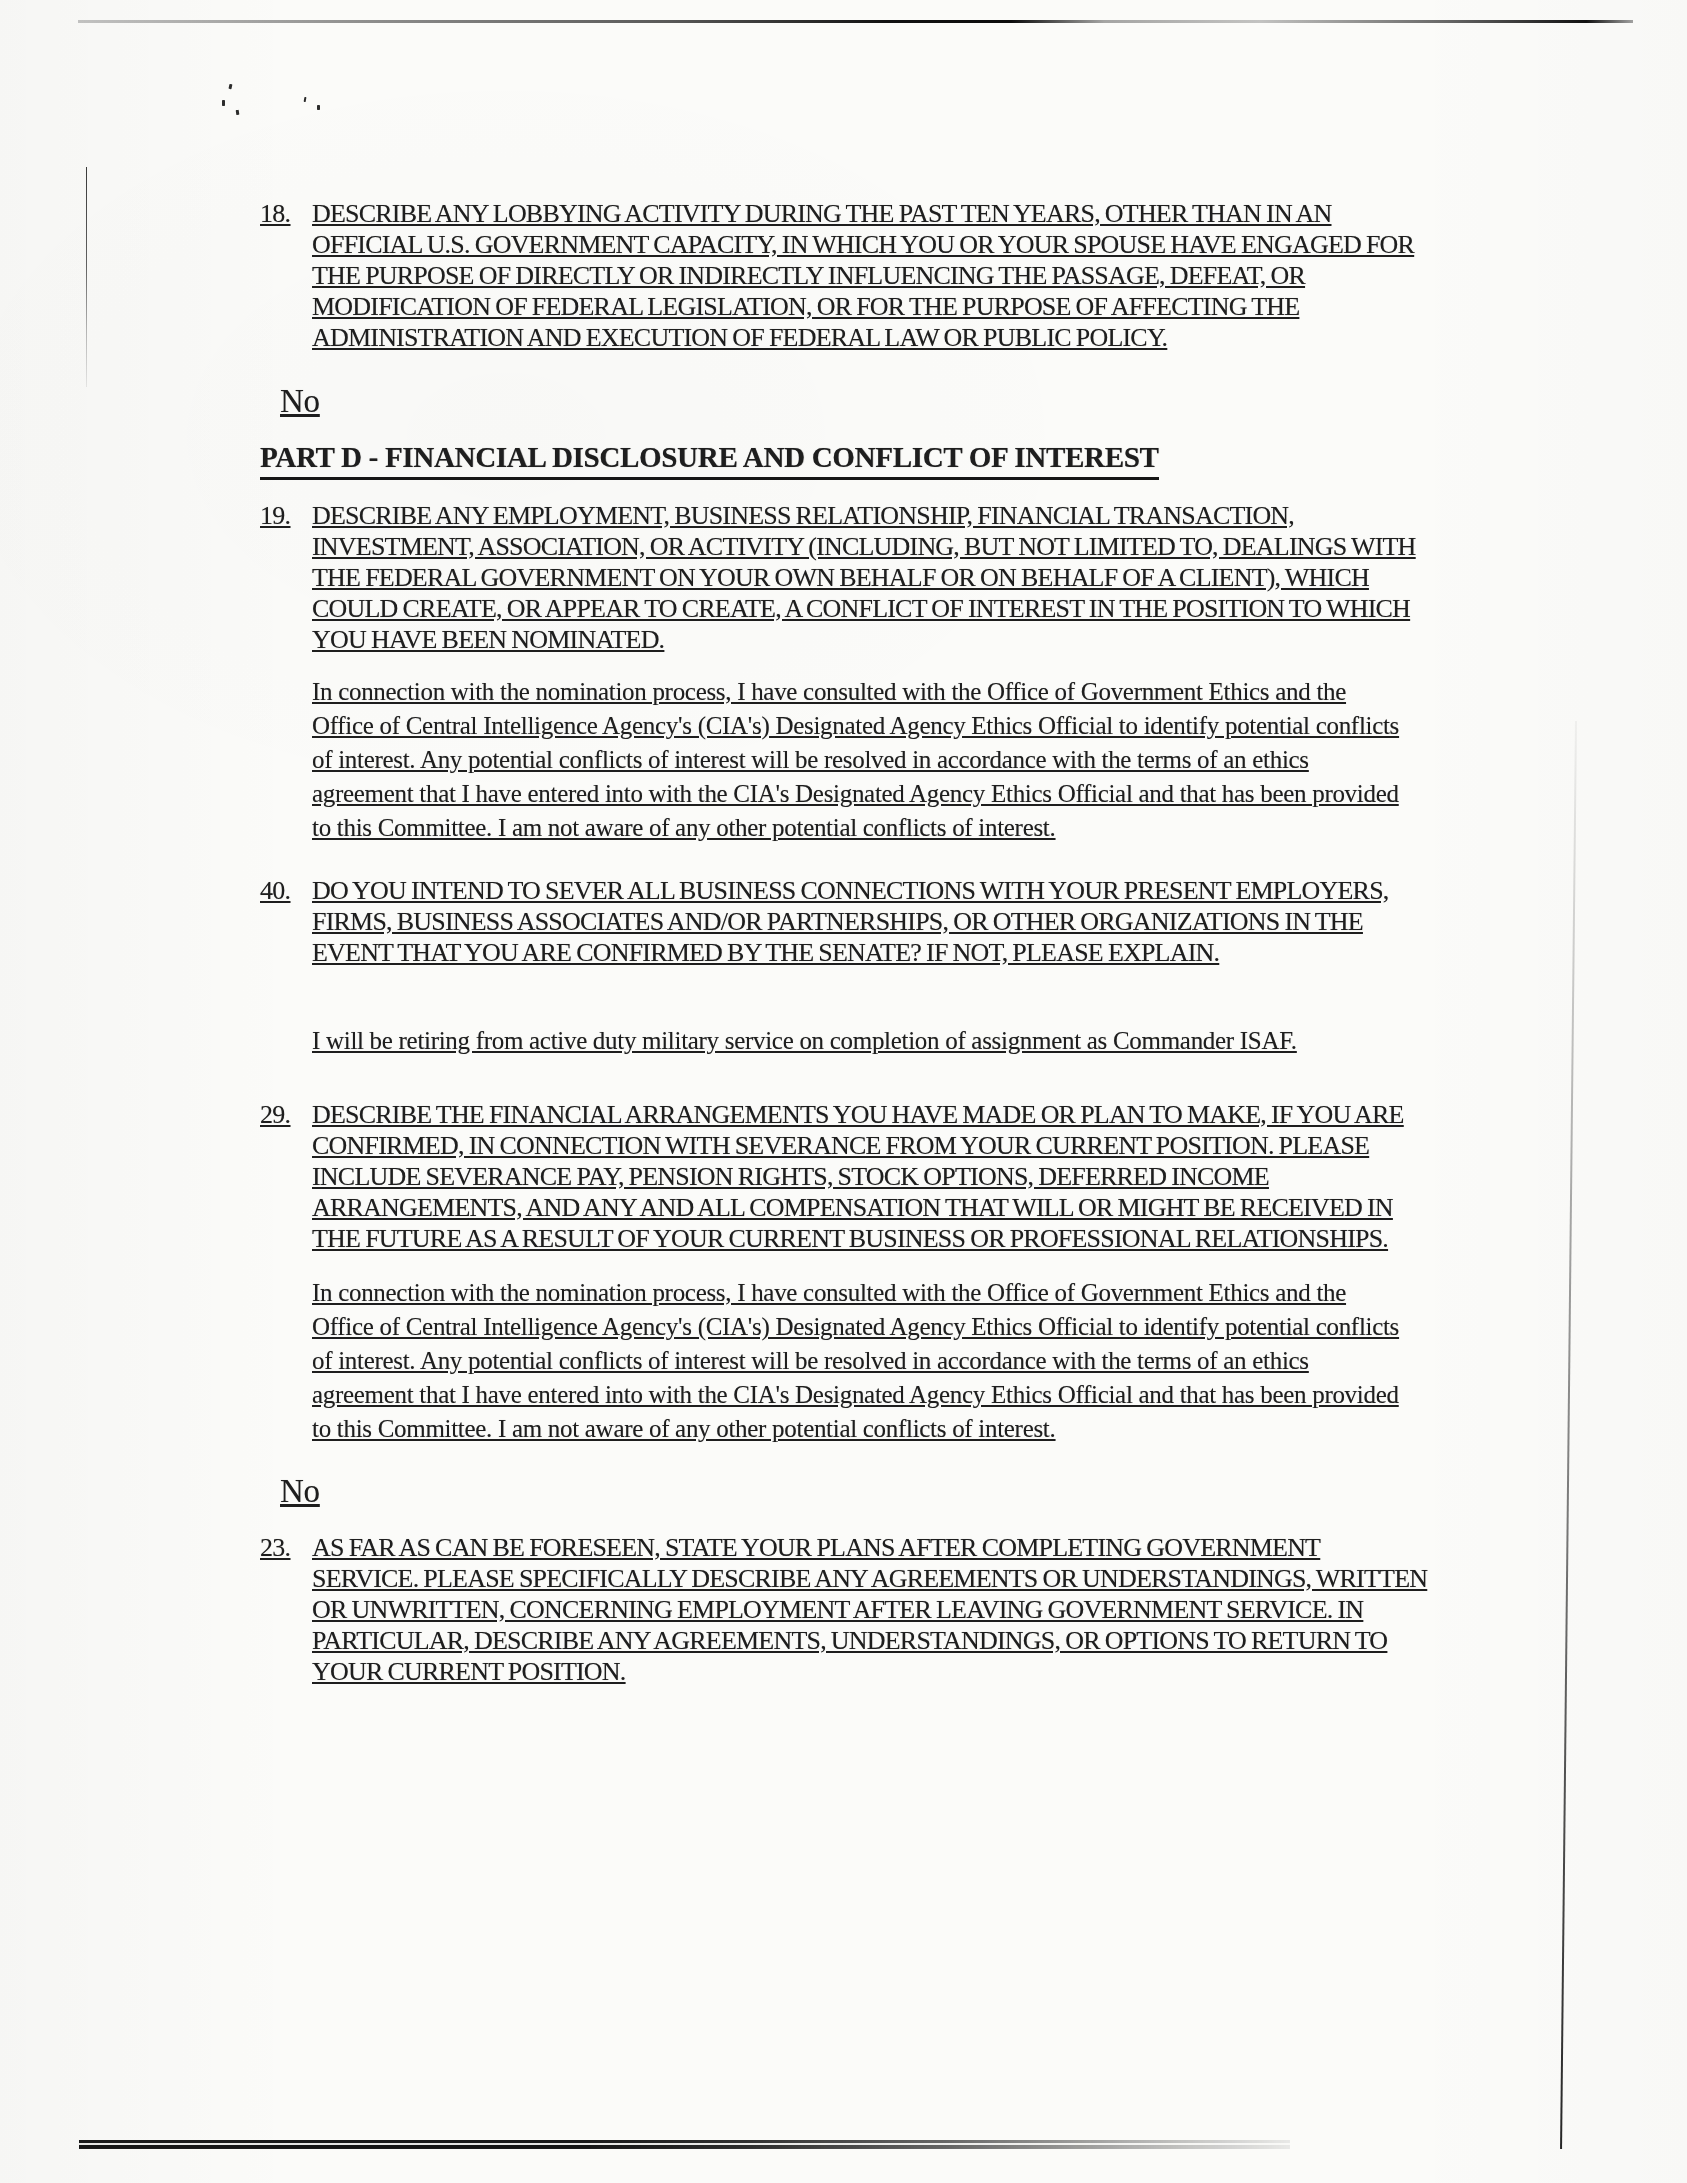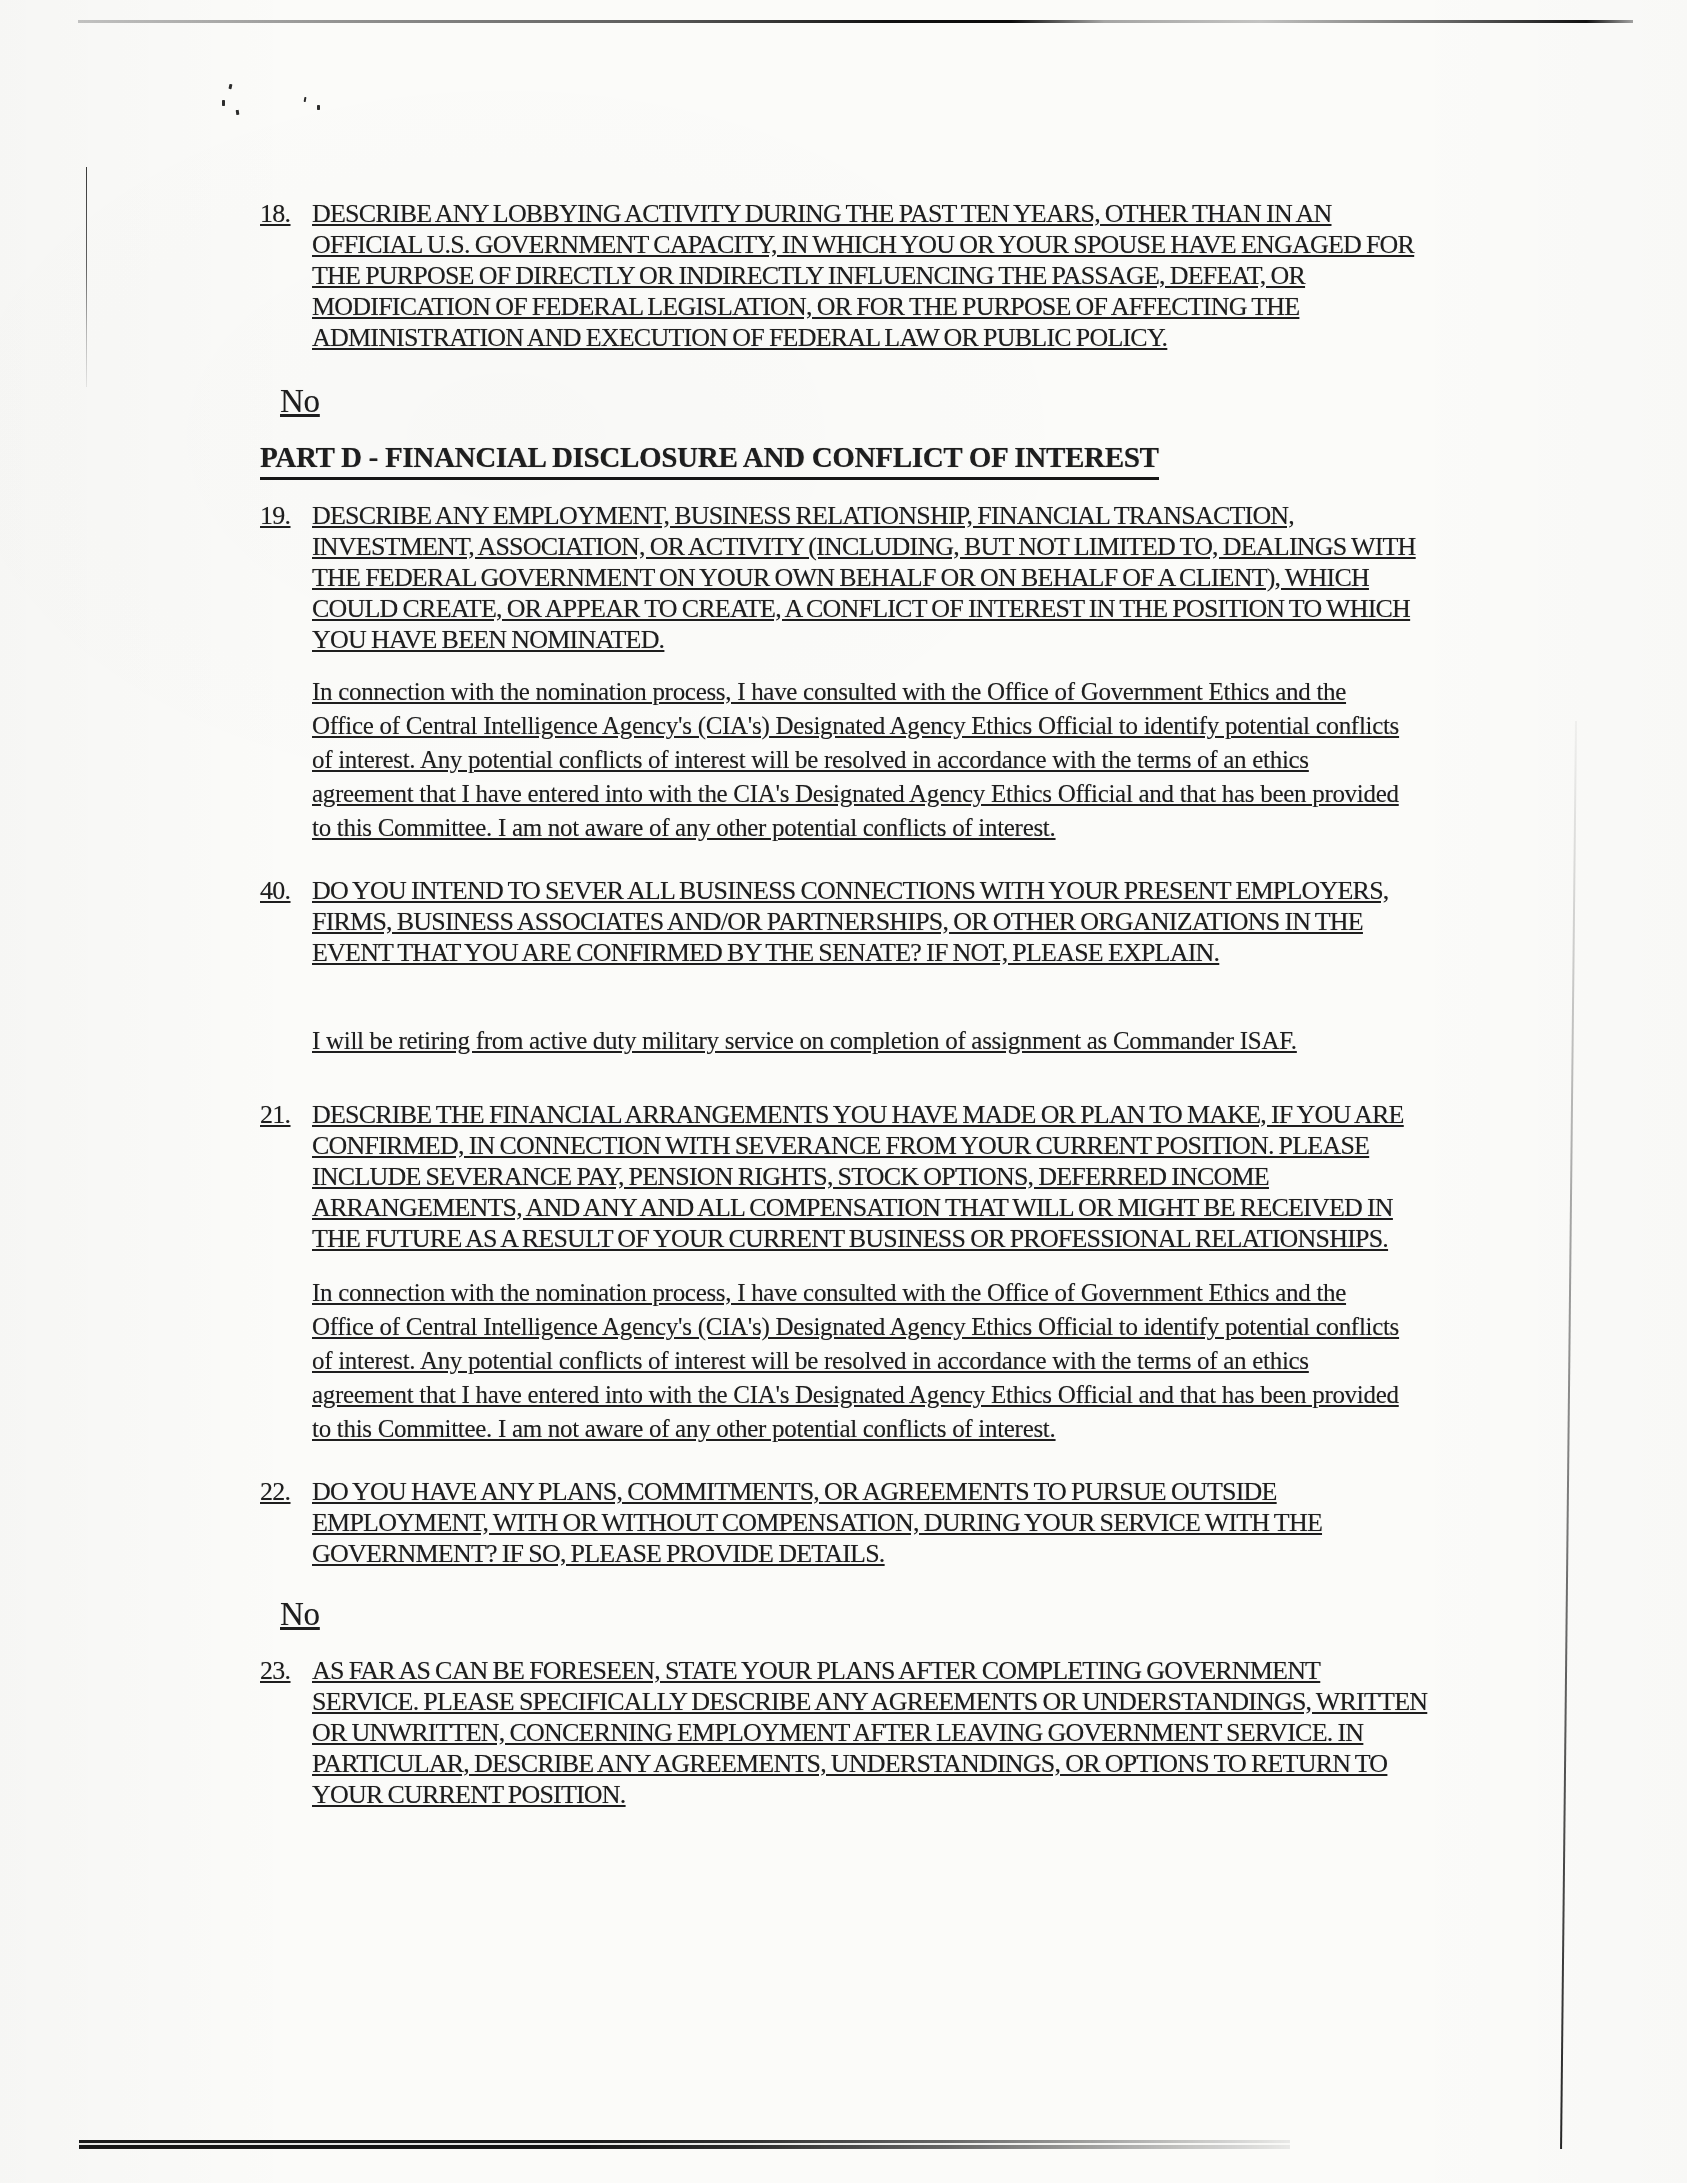--- a/index.html
+++ b/index.html
@@ -159,31 +159,27 @@
     <section class="blk-q20">
       <div class="q-row">
         <span class="q-num">40.</span>
         <p class="q-text">DO YOU INTEND TO SEVER ALL BUSINESS CONNECTIONS WITH YOUR PRESENT EMPLOYERS, FIRMS, BUSINESS ASSOCIATES AND/OR PARTNERSHIPS, OR OTHER ORGANIZATIONS IN THE EVENT THAT YOU ARE CONFIRMED BY THE SENATE?  IF NOT, PLEASE EXPLAIN.</p>
       </div>
       <p class="answer gap-ans20">I will be retiring from active duty military service on completion of assignment as Commander ISAF.</p>
     </section>
 
     <section class="blk-q21">
       <div class="q-row">
-        <span class="q-num">21.</span>
+        <span class="q-num">29.</span>
         <p class="q-text">DESCRIBE THE FINANCIAL ARRANGEMENTS YOU HAVE MADE OR PLAN TO MAKE, IF YOU ARE CONFIRMED, IN CONNECTION WITH SEVERANCE FROM YOUR CURRENT POSITION. PLEASE INCLUDE SEVERANCE PAY, PENSION RIGHTS, STOCK OPTIONS, DEFERRED INCOME ARRANGEMENTS, AND ANY AND ALL COMPENSATION THAT WILL OR MIGHT BE RECEIVED IN THE FUTURE AS A RESULT OF YOUR CURRENT BUSINESS OR PROFESSIONAL RELATIONSHIPS.</p>
       </div>
       <p class="answer gap-ans21">In connection with the nomination process, I have consulted with the Office of Government Ethics and the Office of Central Intelligence Agency's (CIA's) Designated Agency Ethics Official to identify potential conflicts of interest.  Any potential conflicts of interest will be resolved in accordance with the terms of an ethics agreement that I have entered into with the CIA's Designated Agency Ethics Official and that has been provided to this Committee. I am not aware of any other potential conflicts of interest.</p>
     </section>
 
     <section class="blk-q22">
-      <div class="q-row">
-        <span class="q-num">22.</span>
-        <p class="q-text">DO YOU HAVE ANY PLANS, COMMITMENTS, OR AGREEMENTS TO PURSUE OUTSIDE EMPLOYMENT, WITH OR WITHOUT COMPENSATION, DURING YOUR SERVICE WITH THE GOVERNMENT?  IF SO, PLEASE PROVIDE DETAILS.</p>
-      </div>
       <p class="answer short gap-a22">No</p>
     </section>
 
     <section class="blk-q23">
       <div class="q-row">
         <span class="q-num">23.</span>
         <p class="q-text">AS FAR AS CAN BE FORESEEN, STATE YOUR PLANS AFTER COMPLETING GOVERNMENT SERVICE.  PLEASE SPECIFICALLY DESCRIBE ANY AGREEMENTS OR UNDERSTANDINGS, WRITTEN OR UNWRITTEN, CONCERNING EMPLOYMENT AFTER LEAVING GOVERNMENT SERVICE.  IN PARTICULAR, DESCRIBE ANY AGREEMENTS, UNDERSTANDINGS, OR OPTIONS TO RETURN TO YOUR CURRENT POSITION.</p>
       </div>
     </section>
 

